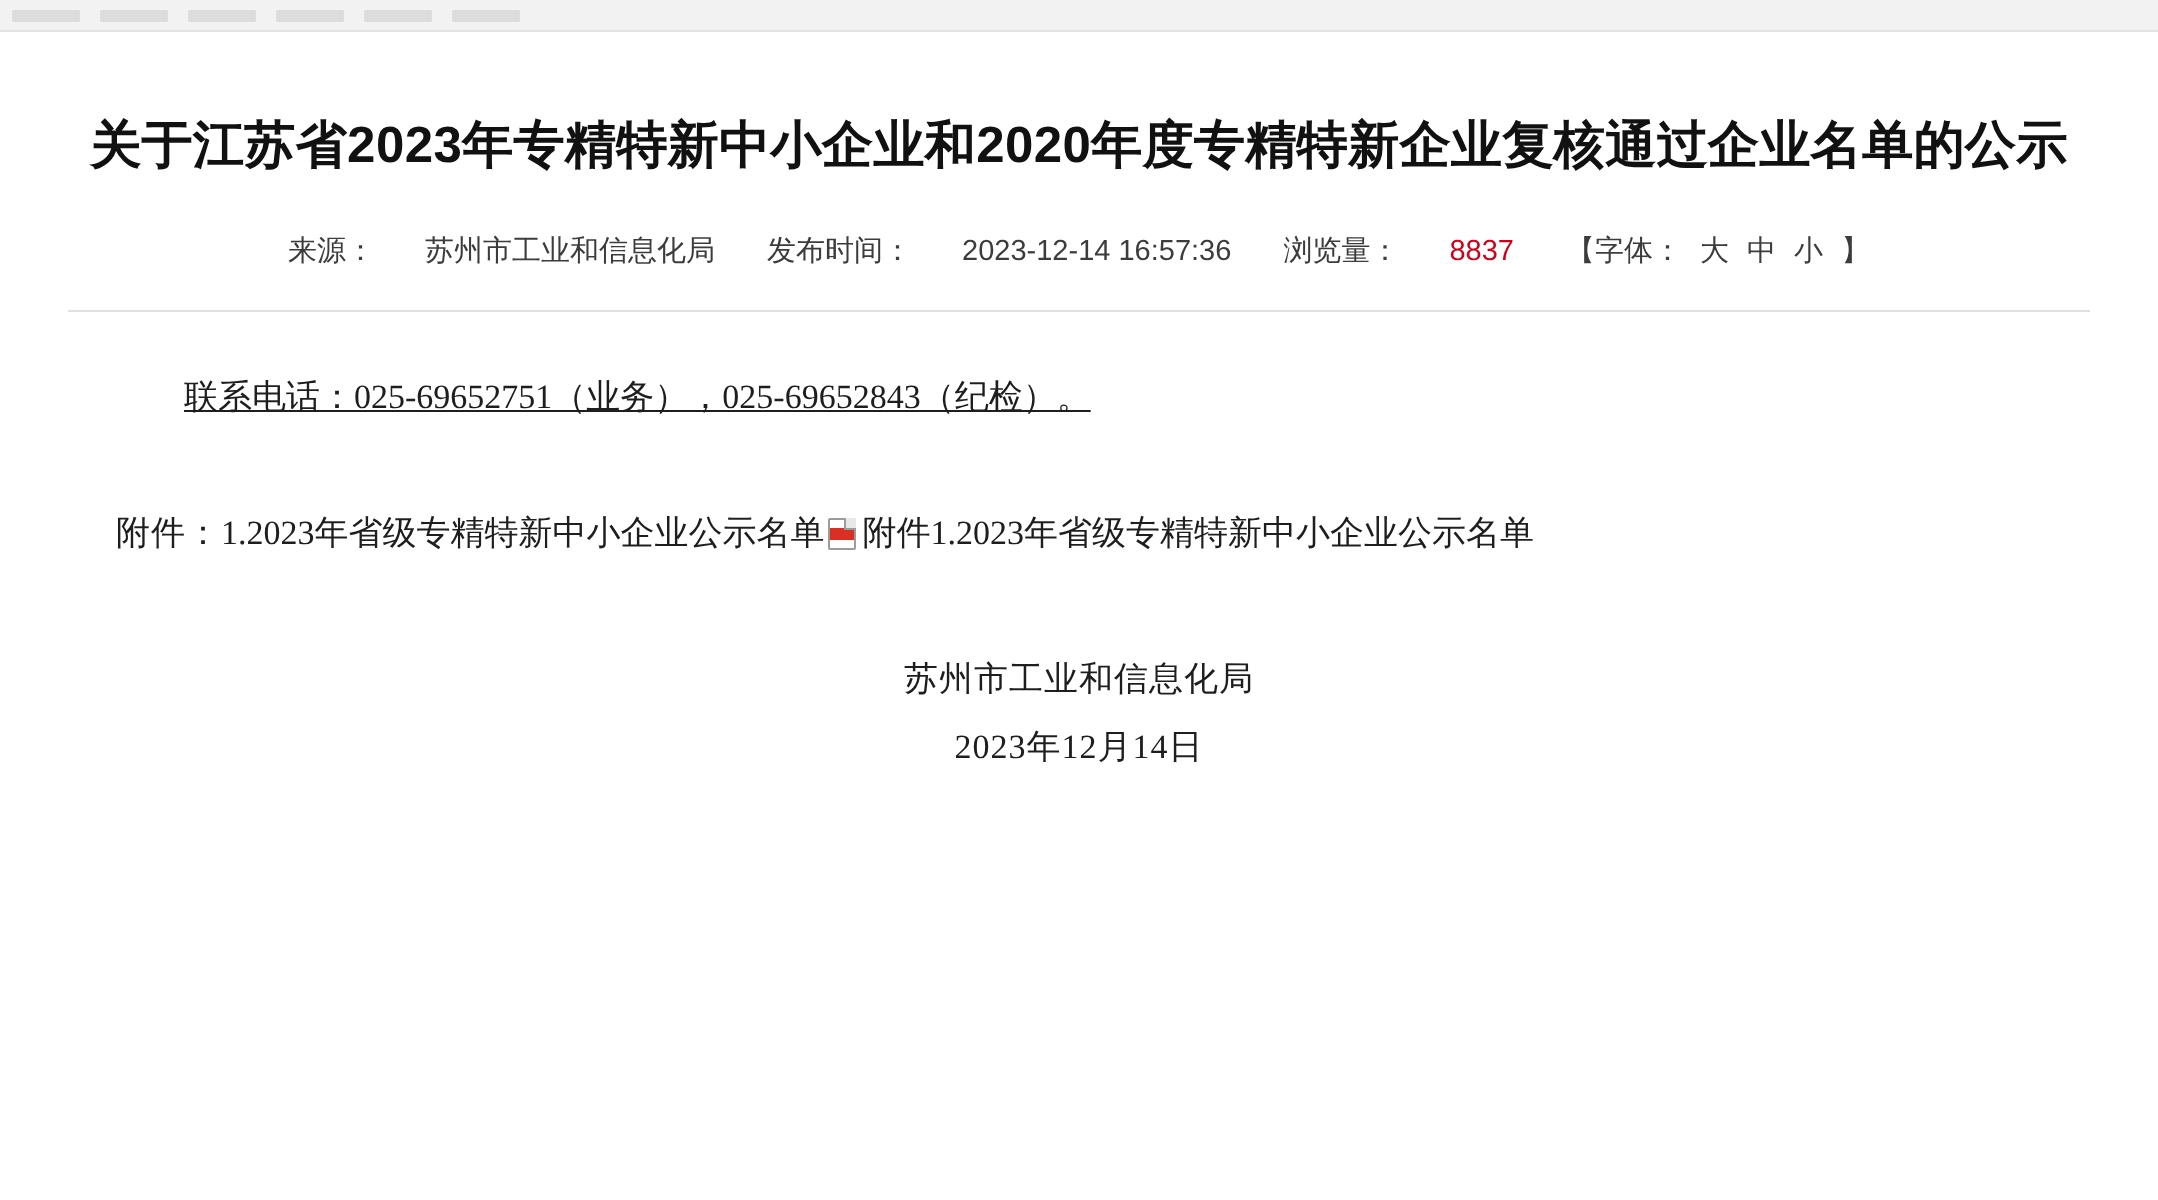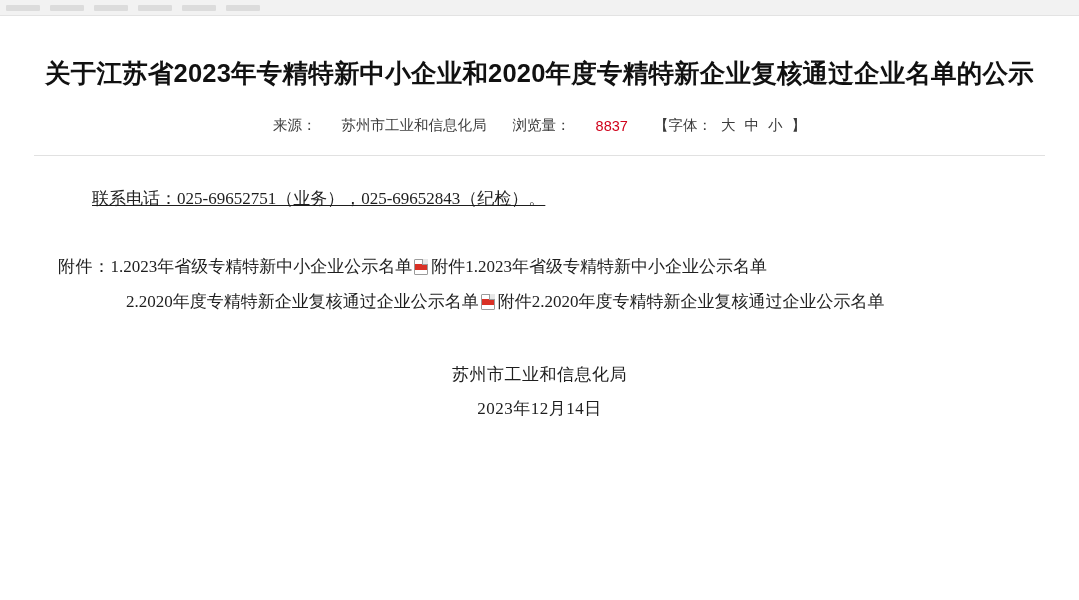--- a/index.html
+++ b/index.html
@@ -113,20 +113,21 @@
   .attach-block {
     margin-top: 34px;
     padding: 0 24px;
     font-size: 17px;
     line-height: 2.05;
     color: #1e1e1e;
   }
   .attach-line {
     display: block;
     white-space: nowrap;
+    margin-top: 16px;
   }
   .attach-line-2 {
     padding-left: 4em;
   }
   .attach-label {
     letter-spacing: 0.5px;
   }
   .pdf-icon {
     display: inline-block;
     width: 14px;
@@ -194,20 +195,24 @@
   <div class="content">
 
     <h1 class="doc-title">关于江苏省2023年专精特新中小企业和2020年度专精特新企业复核通过企业名单的公示</h1>
 
     <div class="meta-row">
       <span class="meta-item">
         <span class="meta-label">来源：</span>
         <span class="meta-value">苏州市工业和信息化局</span>
       </span>
       <span class="meta-item">
+        <span class="meta-label">发布时间：</span>
+        <span class="meta-value">2023-12-14 16:57:36</span>
+      </span>
+      <span class="meta-item">
         <span class="meta-label">浏览量：</span>
         <span class="meta-views">8837</span>
       </span>
       <span class="font-size-group">
         <span>【字体：</span>
         <span class="font-size-opt">大</span>
         <span class="font-size-opt">中</span>
         <span class="font-size-opt">小</span>
         <span>】</span>
       </span>
@@ -216,23 +221,20 @@
     <div class="divider"></div>
 
     <div class="body-text">
       <p class="para-phone">联系电话：025-69652751（业务），025-69652843（纪检）。</p>
     </div>
 
     <div class="attach-block">
       <span class="attach-line">
         <span class="attach-label">附件：</span><span>1.</span><span>2023年省级专精特新中小企业公示名单</span><span class="pdf-icon"><span class="sheet"></span><span class="band"></span><span class="fold"></span></span><a class="attach-link" href="#">附件1.2023年省级专精特新中小企业公示名单</a>
       </span>
-      <span class="attach-line attach-line-2">
-        <span>2.</span><span>2020年度专精特新企业复核通过企业公示名单</span><span class="pdf-icon"><span class="sheet"></span><span class="band"></span><span class="fold"></span></span><a class="attach-link" href="#">附件2.2020年度专精特新企业复核通过企业公示名单</a>
-      </span>
     </div>
 
     <div class="signature">
       <span class="sign-line">苏州市工业和信息化局</span>
       <span class="sign-line">2023年12月14日</span>
     </div>
 
   </div>
 </div>
 

